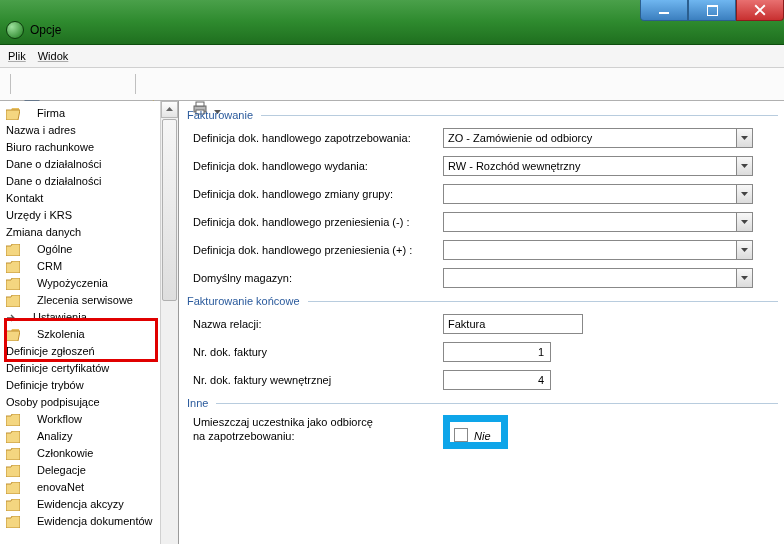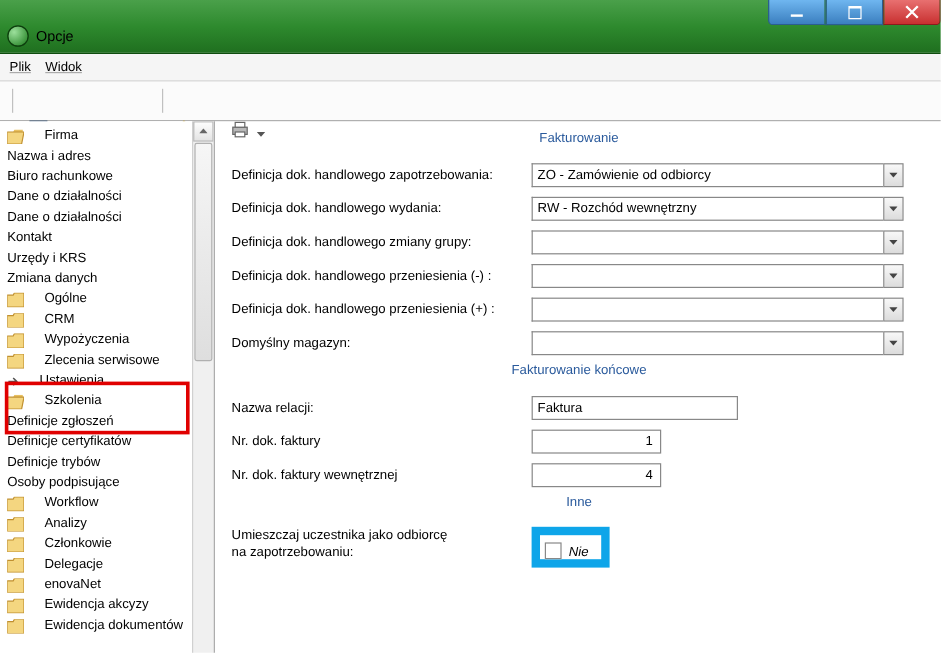--- a/index.html
+++ b/index.html
@@ -136,21 +136,20 @@
     overflow: hidden;
     padding: 4px 6px 6px 8px;
   }
   .groupbox {
     margin: 2px 0 2px 0;
   }
   .group-header {
     display: flex; align-items: center; gap: 8px;
     color: #2a5a9c; font-weight: normal;
     margin: 4px 0 6px 0;
-    flex-direction: column;
   }
   .group-header .line {
     flex: 1; height: 1px; background: #b8ccde;
   }
   .row {
     display: flex; align-items: center;
     margin: 2px 0 6px 0;
     min-height: 22px;
   }
   .row .label {
@@ -174,21 +173,21 @@
     border-right: none;
   }
   .field-select .caret {
     width: 17px; height: 20px;
     background: linear-gradient(#f8f8f8,#dcdcdc);
     border: 1px solid #888;
     display: flex; align-items: center; justify-content: center;
     box-sizing: border-box;
   }
   .text-input {
-    width: 172px; height: 20px;
+    width: 140px; height: 20px;
     border: 1px solid #888; box-sizing: border-box;
     padding: 2px 4px; font-size: 11px;
   }
   .text-input.right { text-align: right; padding-right: 6px; width: 108px; }
   .toggle-box {
     display: inline-flex; align-items: flex-end;
     border: 7px solid #0ea5e9; height: 20px;
     background: #fff; padding: 0 10px 0 4px;
     gap: 6px;
     font-style: italic;

